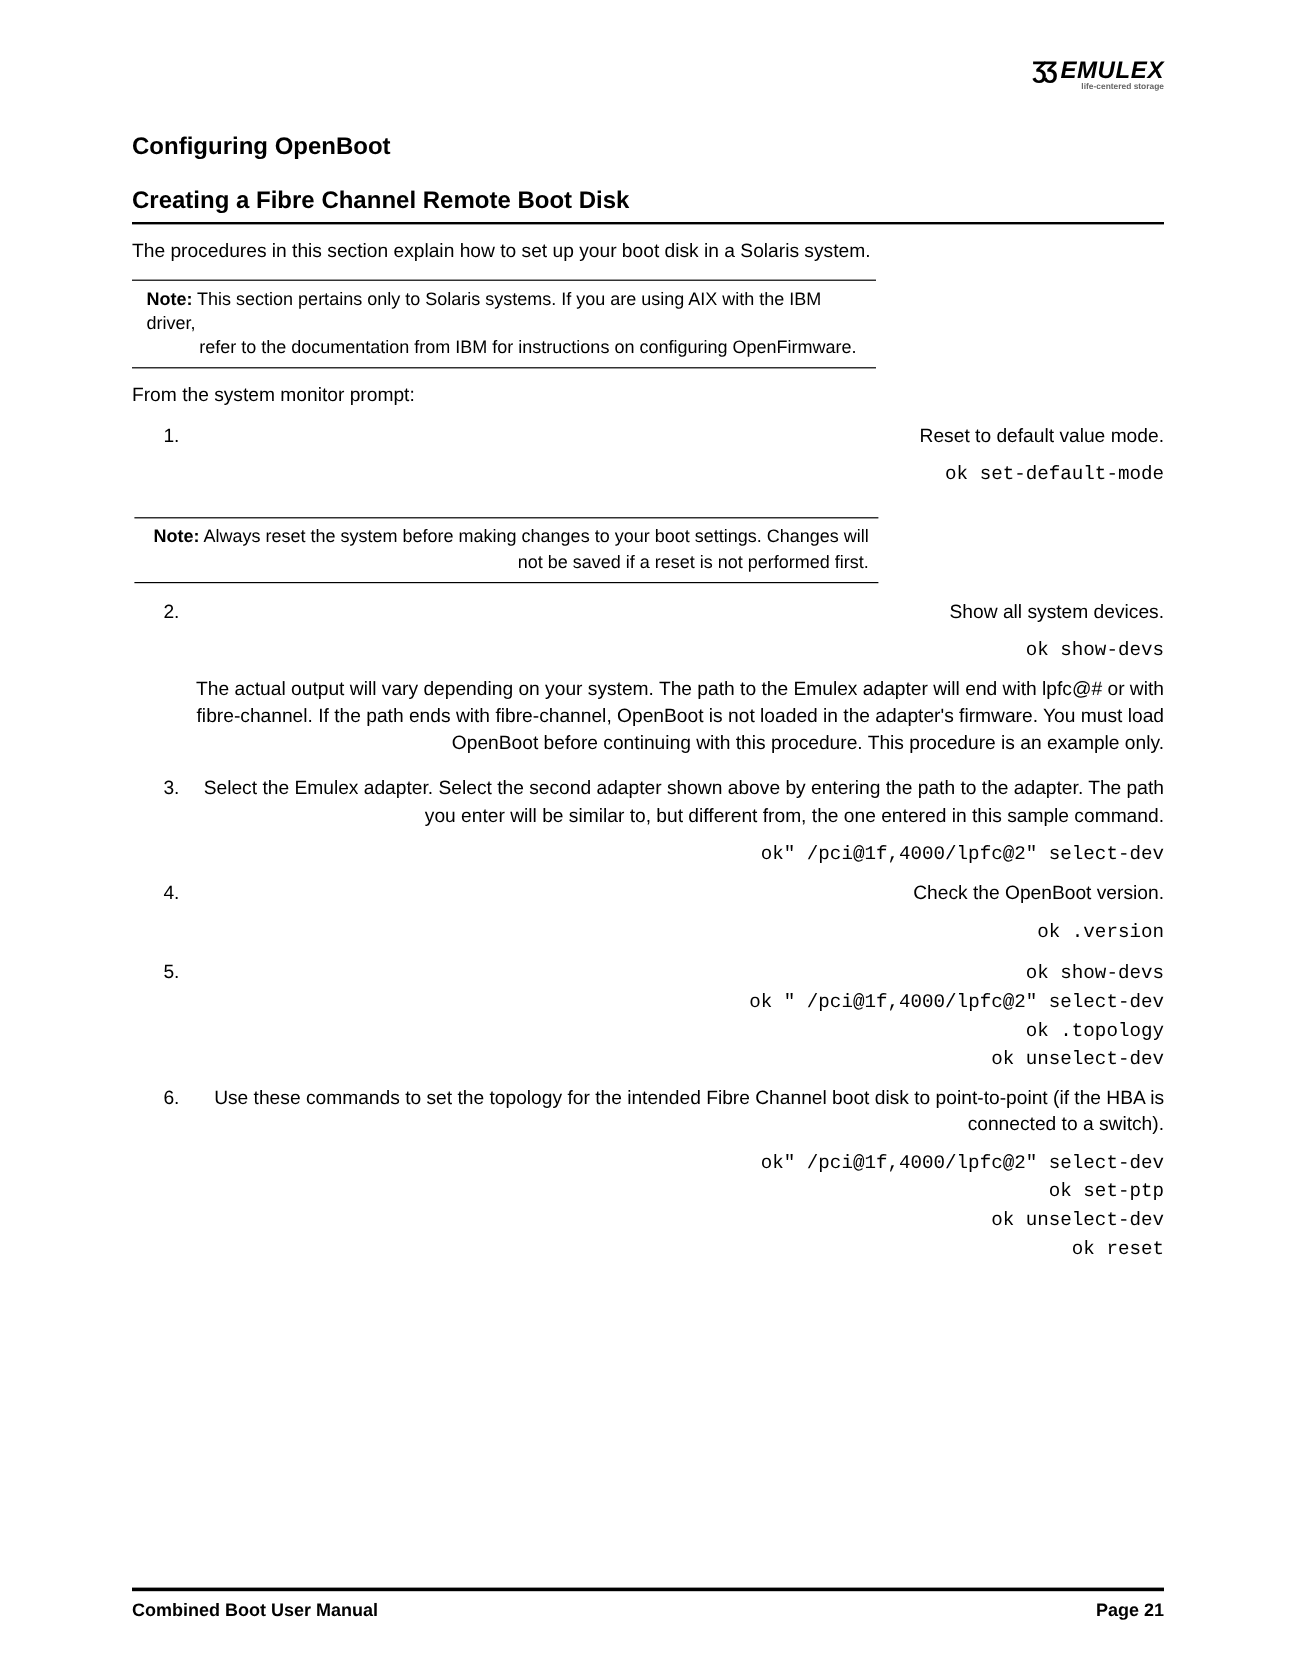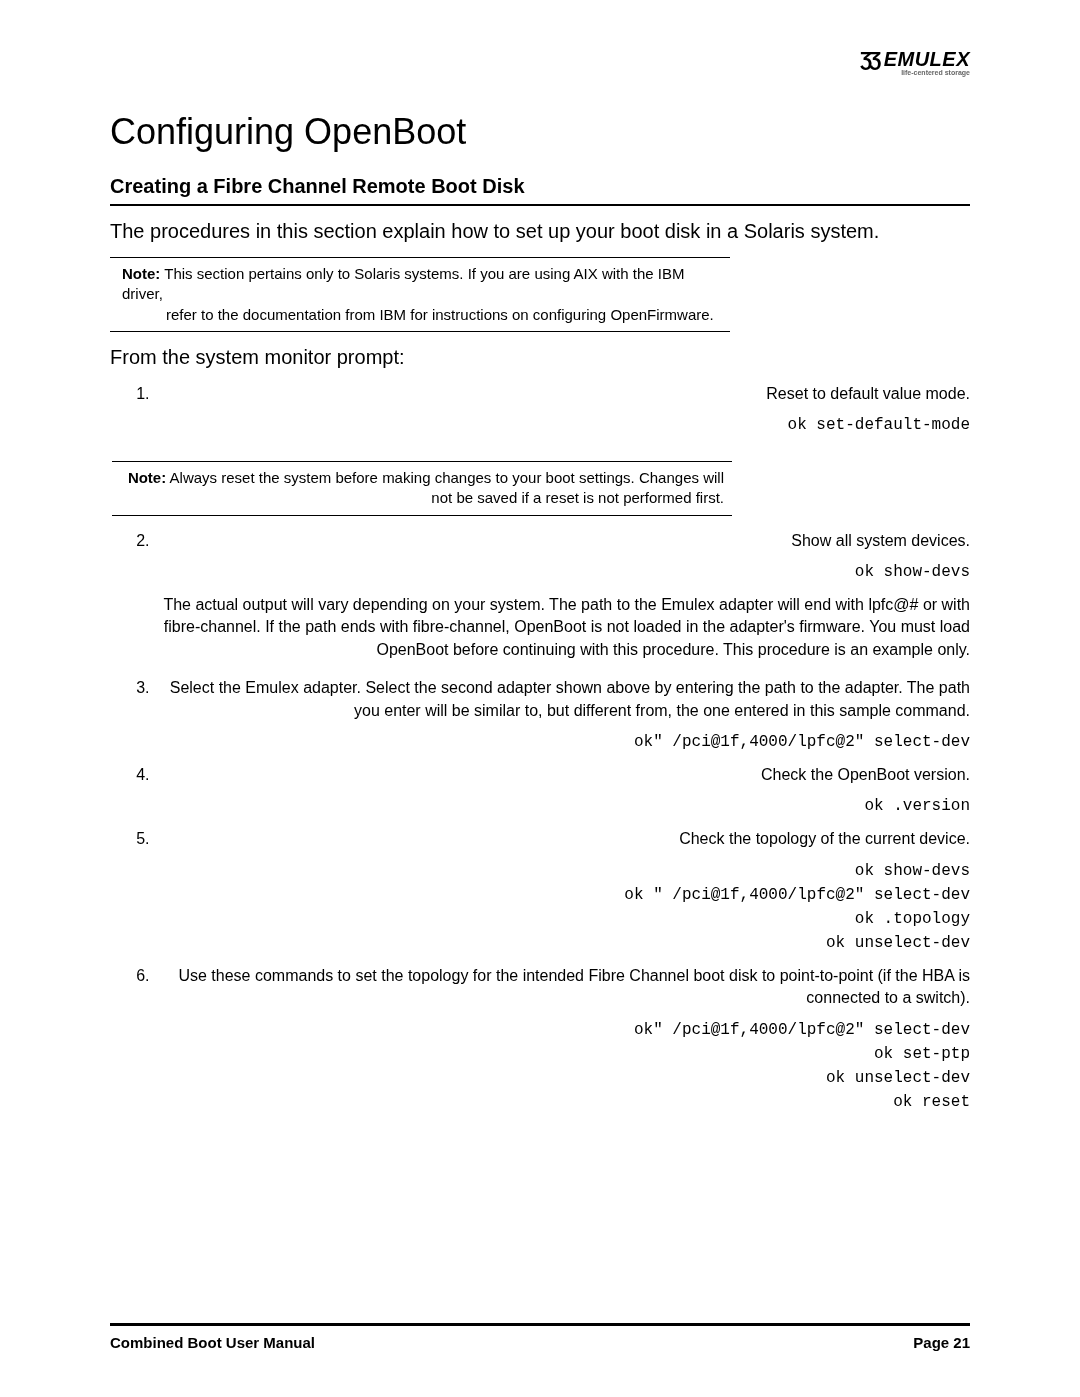--- a/index.html
+++ b/index.html
@@ -39,34 +39,34 @@
   .logo-sub {
     font-size: 7px;
     color: #666;
     font-style: normal;
     letter-spacing: 0;
     display: block;
     text-align: right;
     margin-top: -2px;
   }
   h1 {
-    font-size: 36px;
-    font-weight: 400;
+    font-size: 20px;
+    font-weight: 700;
     margin: 0 0 22px 0;
     font-family: Arial, Helvetica, sans-serif;
   }
   h2 {
     font-size: 20px;
     font-weight: 700;
     margin: 0 0 6px 0;
     border-bottom: 2px solid #000;
     padding-bottom: 6px;
   }
   p.body {
-    font-size: 20px;
+    font-size: 16px;
     margin: 12px 0;
     line-height: 1.35;
   }
   .note-box {
     border-top: 1px solid #000;
     border-bottom: 1px solid #000;
     padding: 6px 8px 6px 12px;
     margin: 8px 0 12px 0;
     font-size: 15px;
     line-height: 1.35;
@@ -164,21 +164,20 @@
       <div class="step-body">Select the Emulex adapter. Select the second adapter shown above by entering the path to the adapter. The path you enter will be similar to, but different from, the one entered in this sample command.</div>
       <div class="code">ok" /pci@1f,4000/lpfc@2" select-dev</div>
     </li>
 
     <li>
       <div class="step-body">Check the OpenBoot version.</div>
       <div class="code">ok .version</div>
     </li>
 
     <li>
-      <div class="step-body">Check the topology of the current device.</div>
       <div class="code">ok show-devs
 ok " /pci@1f,4000/lpfc@2" select-dev
 ok .topology
 ok unselect-dev</div>
     </li>
 
     <li>
       <div class="step-body">Use these commands to set the topology for the intended Fibre Channel boot disk to point-to-point (if the HBA is connected to a switch).</div>
       <div class="code">ok" /pci@1f,4000/lpfc@2" select-dev
 ok set-ptp

